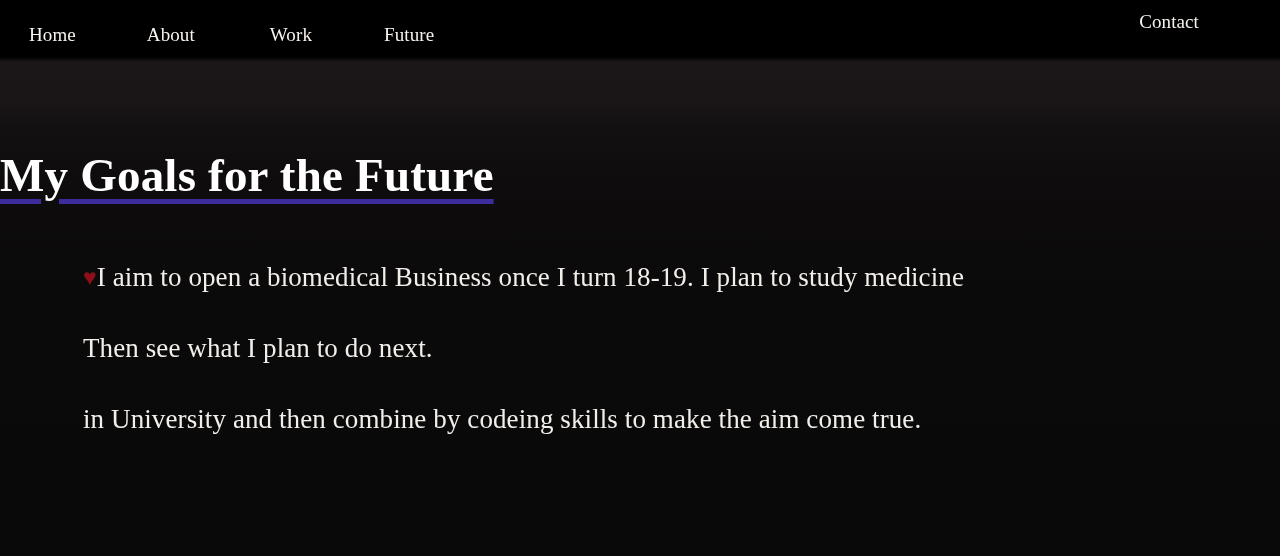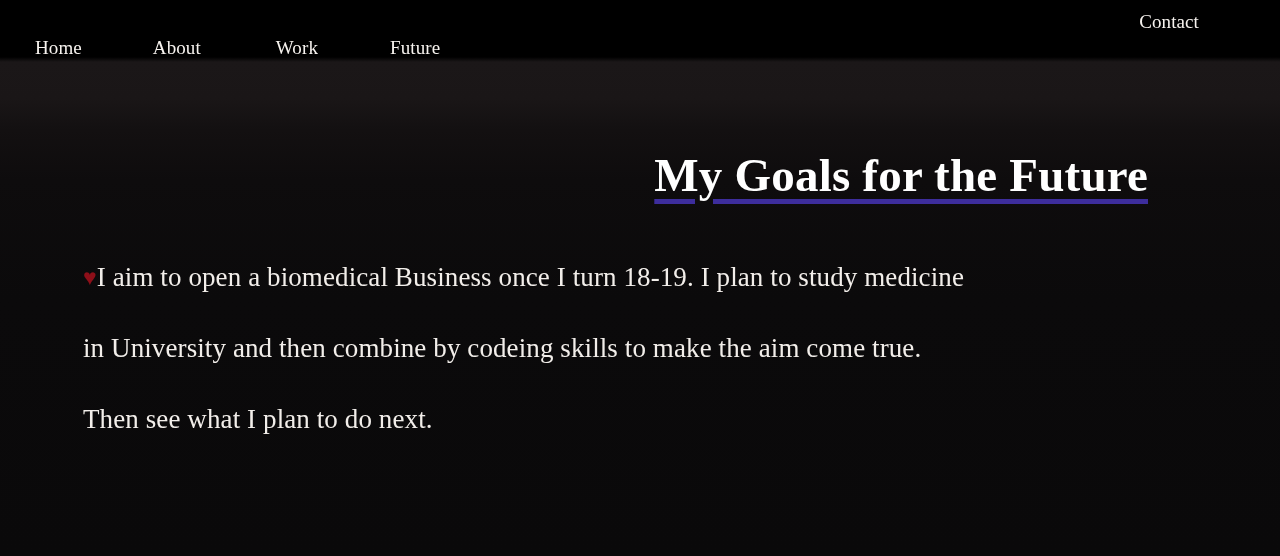--- a/index.html
+++ b/index.html
@@ -40,22 +40,21 @@
     height: 57px;
     background: #000000;
     z-index: 5;
   }
   .nav-left {
     position: absolute;
     top: 0;
     left: 0;
     height: 57px;
     display: flex;
-    align-items: flex-end;
-    margin-left: 6px;
+    align-items: center;
   }
   .nav-link {
     display: inline-block;
     color: #f7f3ef;
     font-size: 19px;
     line-height: 19px;
     letter-spacing: 0.1px;
     text-decoration: none;
     cursor: pointer;
     padding: 0;
@@ -71,21 +70,21 @@
     top: 12px;
     right: 81px;
   }
 
   
   .page-title {
     position: absolute;
     top: 146px;
     left: 0;
     width: 1148px;
-    text-align: right;
+    text-align: left;
     margin: 0;
     font-size: 47px;
     line-height: 58px;
     font-weight: bold;
     color: #ffffff;
     letter-spacing: 0.2px;
   }
   .page-title .title-inner {
     text-decoration: underline;
     text-decoration-color: #3d2d9c;
@@ -149,18 +148,18 @@
       <a class="nav-link">Contact</a>
     </div>
   </nav>
 
   <h1 class="page-title">
     <span class="title-inner">My Goals for the Future</span>
   </h1>
 
   <div class="content">
     <p class="para-line"><span class="heart-inline">♥</span><span>I aim to open a biomedical Business once I turn 18-19. I plan to study medicine</span></p>
+    <p class="para-line">Then see what I plan to do next.</p>
     <p class="para-line">in University and then combine by codeing skills to make the aim come true.</p>
-    <p class="para-line">Then see what I plan to do next.</p>
   </div>
 
 
 </div>
 
 </body></html>

